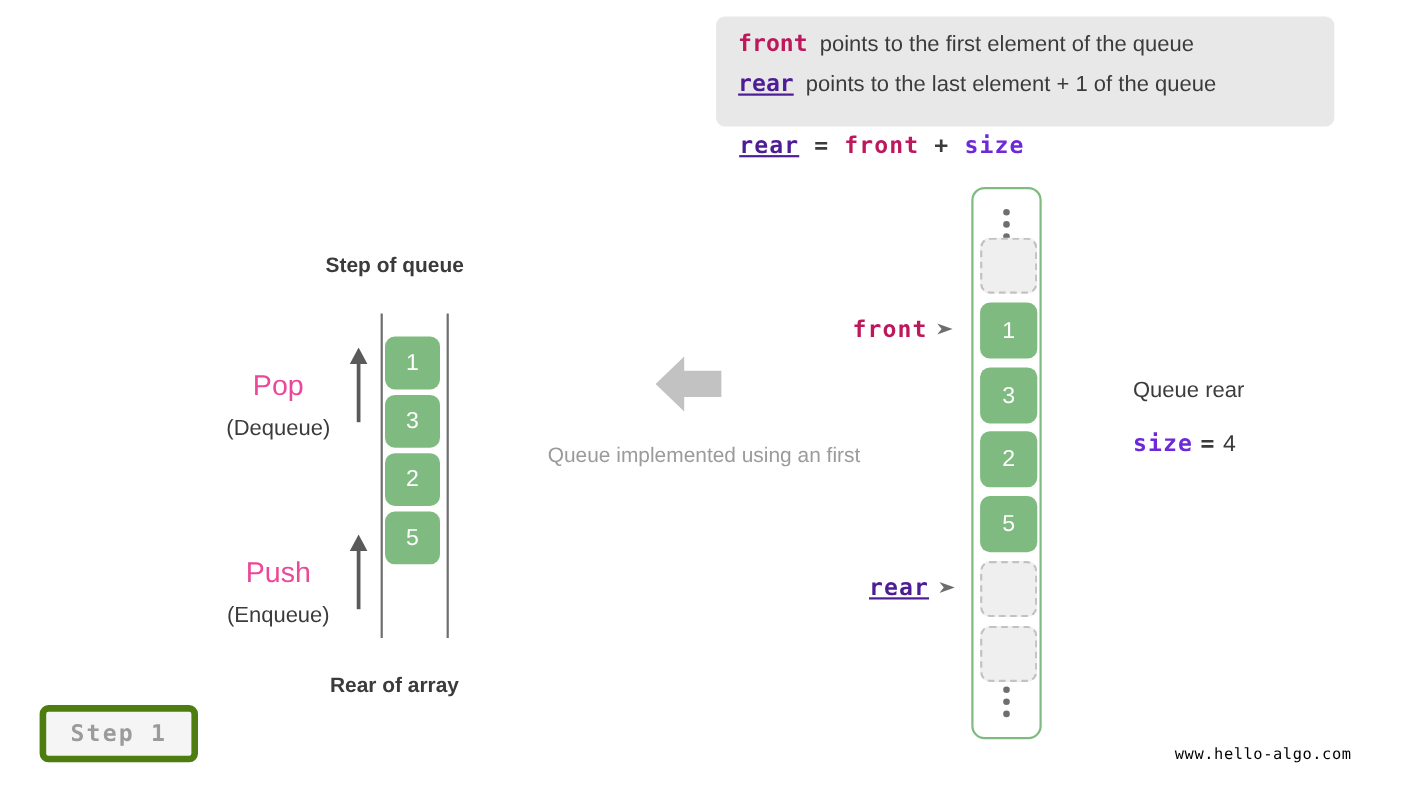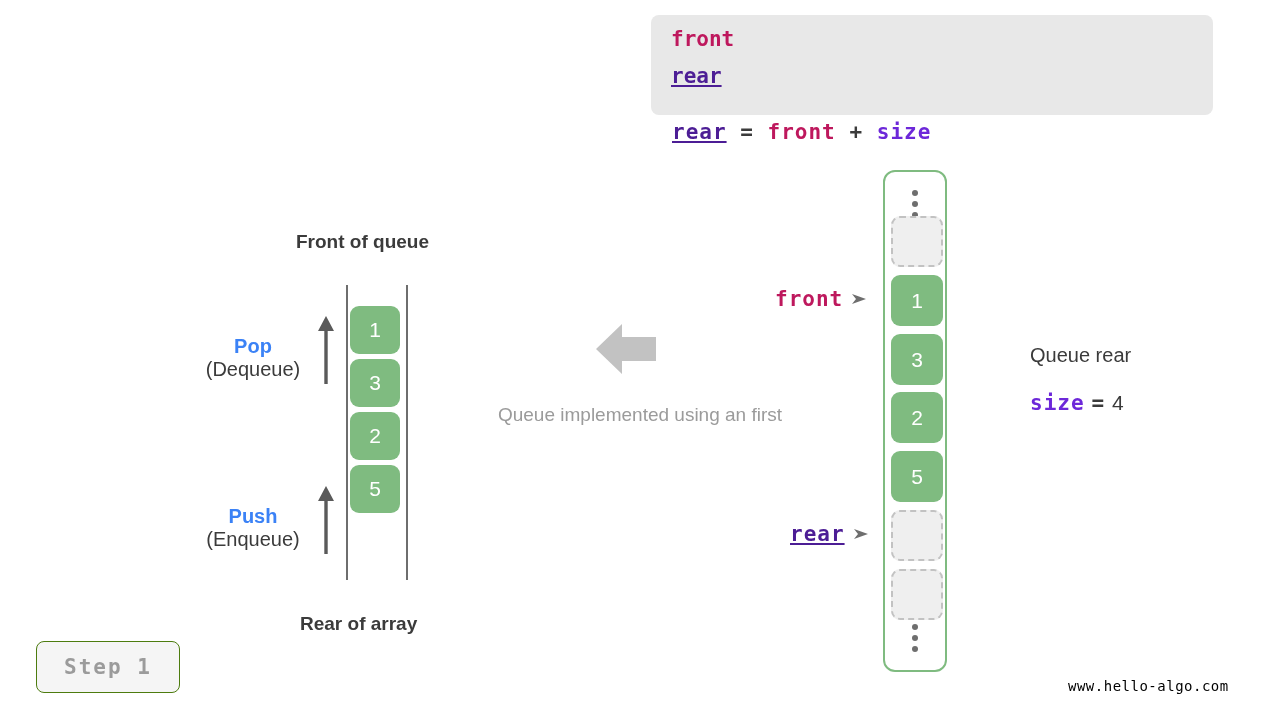--- a/index.html
+++ b/index.html
@@ -95,22 +95,22 @@
     border-radius: 9px;
     color: #ffffff;
     font-size: 21px;
     display: flex;
     align-items: center;
     justify-content: center;
   }
 
   
   .op-group { width: 150px; text-align: center; left: 178px; }
-  .op-title { font-size: 20px; font-weight: bold; color: #3b82f6; }
-  .op-sub   { font-size: 20px; color: #3b3b3b; margin-top: 0; }
+  .op-title { font-size: 26px; font-weight: normal; color: #ec4899; }
+  .op-sub   { font-size: 20px; color: #3b3b3b; margin-top: 12px; }
   #pop-group  { top: 335px; }
   #push-group { top: 505px; }
 
   .up-arrow { width: 20px; }
   .up-arrow svg { display: block; }
   #pop-arrow  { left: 316px; top: 316px; }
   #push-arrow { left: 316px; top: 486px; }
 
   
   #implemented-arrow { left: 596px; top: 322px; }
@@ -200,21 +200,21 @@
     white-space: nowrap;
   }
 
   
   #step-badge {
     left: 36px;
     top: 641px;
     width: 144px;
     height: 52px;
     background: #f5f5f5;
-    border: 1px solid #4d7c0f;
+    border: 6px solid #4d7c0f;
     border-radius: 8px;
     box-sizing: border-box;
     display: flex;
     align-items: center;
     justify-content: center;
     font-family: "DejaVu Sans Mono", "Liberation Mono", monospace;
     font-weight: bold;
     font-size: 21px;
     letter-spacing: 2px;
     color: #9b9b9b;
@@ -230,35 +230,37 @@
     letter-spacing: 0.5px;
     white-space: nowrap;
   }
 </style>
 </head>
 <body>
 
 <div class="abs" id="legend-box">
   <div class="legend-line">
     <span class="mono legend-kw kw-front">front</span>
+    <span class="legend-text">points to the first element of the queue</span>
   </div>
   <div class="legend-line">
     <span class="mono legend-kw kw-rear">rear</span>
+    <span class="legend-text">points to the last element + 1 of the queue</span>
   </div>
 </div>
 
 <div class="abs mono" id="formula">
   <span class="kw-rear">rear</span>
   <span class="op">=</span>
   <span class="kw-front">front</span>
   <span class="op">+</span>
   <span class="kw-size">size</span>
 </div>
 
-<div class="abs" id="front-of-queue-label">Front of queue</div>
+<div class="abs" id="front-of-queue-label">Step of queue</div>
 <div class="abs" id="rear-of-queue-label">Rear of array</div>
 
 <div class="abs rail" id="rail-left"></div>
 <div class="abs rail" id="rail-right"></div>
 
 <div class="abs stack-cell" style="top:306px">1</div>
 <div class="abs stack-cell" style="top:359px">3</div>
 <div class="abs stack-cell" style="top:412px">2</div>
 <div class="abs stack-cell" style="top:465px">5</div>
 

